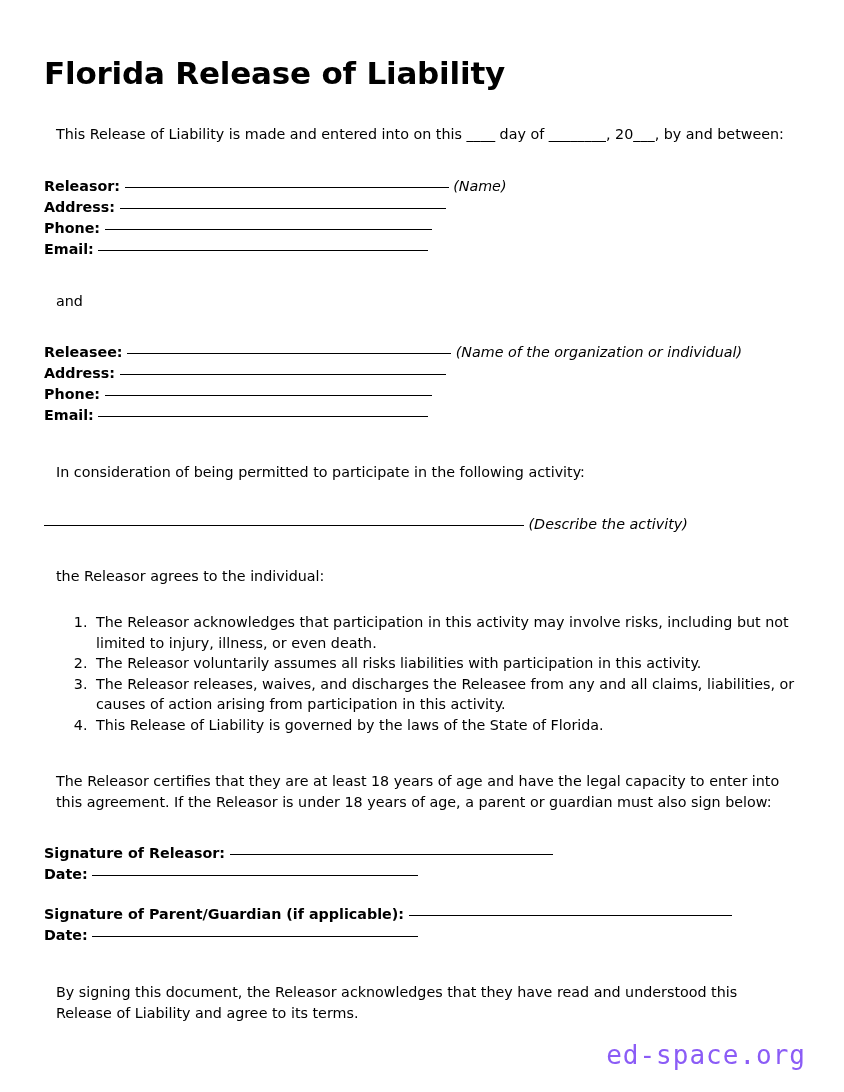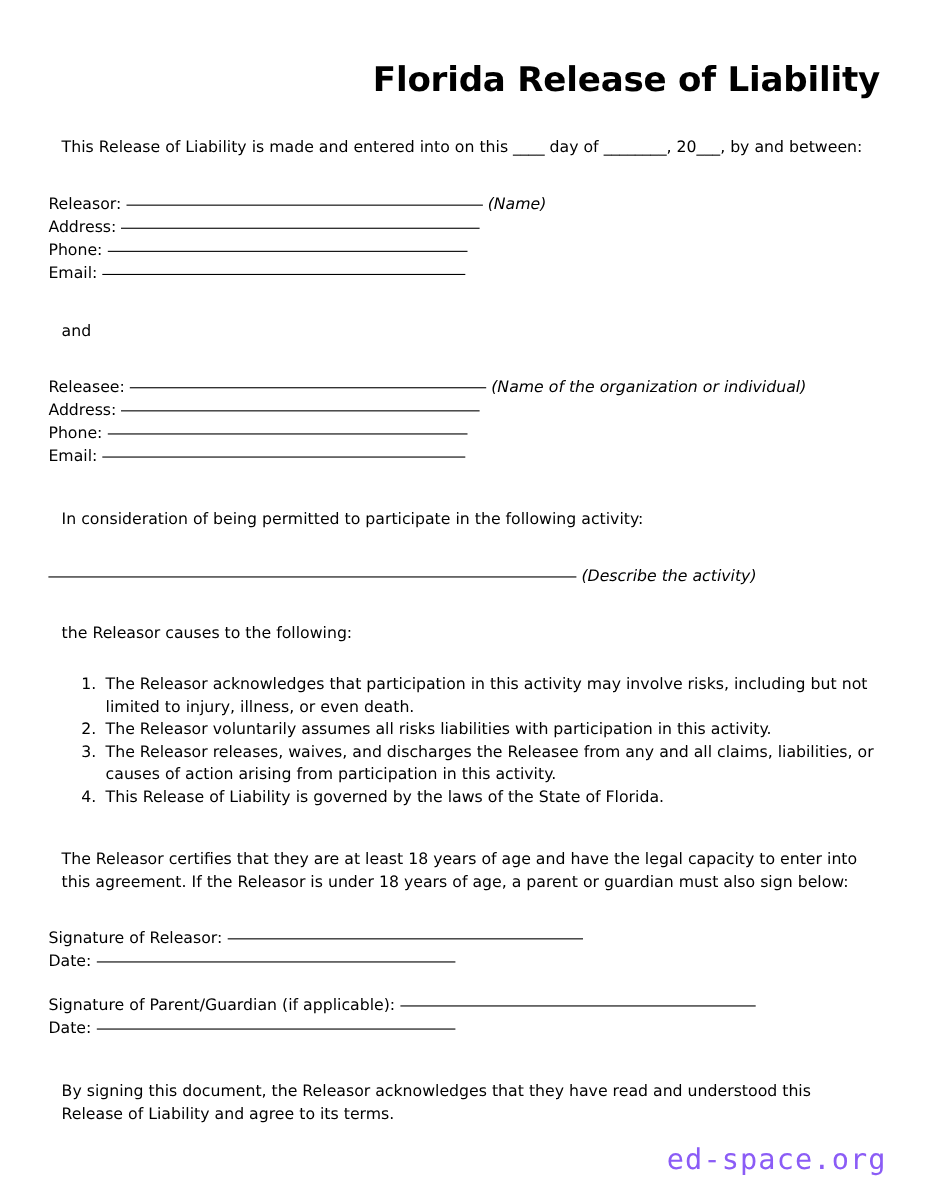--- a/index.html
+++ b/index.html
@@ -25,41 +25,40 @@
     padding: 0 44px;
   }
   .doc-title {
     font-size: 31px;
     font-weight: bold;
     letter-spacing: -0.2px;
     margin: 0;
     padding-top: 56px;
     line-height: 1.1;
     color: #000;
-    text-align: right;
   }
   .para {
     font-size: 14.3px;
     line-height: 20.5px;
     margin: 12px;
     color: #000;
   }
   .gap-intro { height: 22px; }
   .gap-sm { height: 14px; }
   .gap-md { height: 19px; }
   .gap-lg { height: 24px; }
 
   .field-line {
     font-size: 14.3px;
     line-height: 21px;
     white-space: nowrap;
     color: #000;
   }
   .field-label {
-    font-weight: normal;
+    font-weight: bold;
   }
   .blank {
     display: inline-block;
     border-bottom: 1.6px solid #000;
     vertical-align: baseline;
     position: relative;
     top: -3px;
     height: 13px;
   }
   .note {
@@ -162,21 +161,21 @@
 
   <div class="gap-md"></div>
 
   <div class="activity-row">
     <span class="blank" style="width:480px"></span>
     <span class="note">(Describe the activity)</span>
   </div>
 
   <div class="gap-md"></div>
 
-  <p class="para">the Releasor causes to the following:</p>
+  <p class="para">the Releasor agrees to the individual:</p>
 
   <div class="gap-sm"></div>
 
   <ol class="terms">
     <li>The Releasor acknowledges that participation in this activity may involve risks, including but not limited to injury, illness, or even death.</li>
     <li>The Releasor voluntarily assumes all risks liabilities with participation in this activity.</li>
     <li>The Releasor releases, waives, and discharges the Releasee from any and all claims, liabilities, or causes of action arising from participation in this activity.</li>
     <li>This Release of Liability is governed by the laws of the State of Florida.</li>
   </ol>
 

